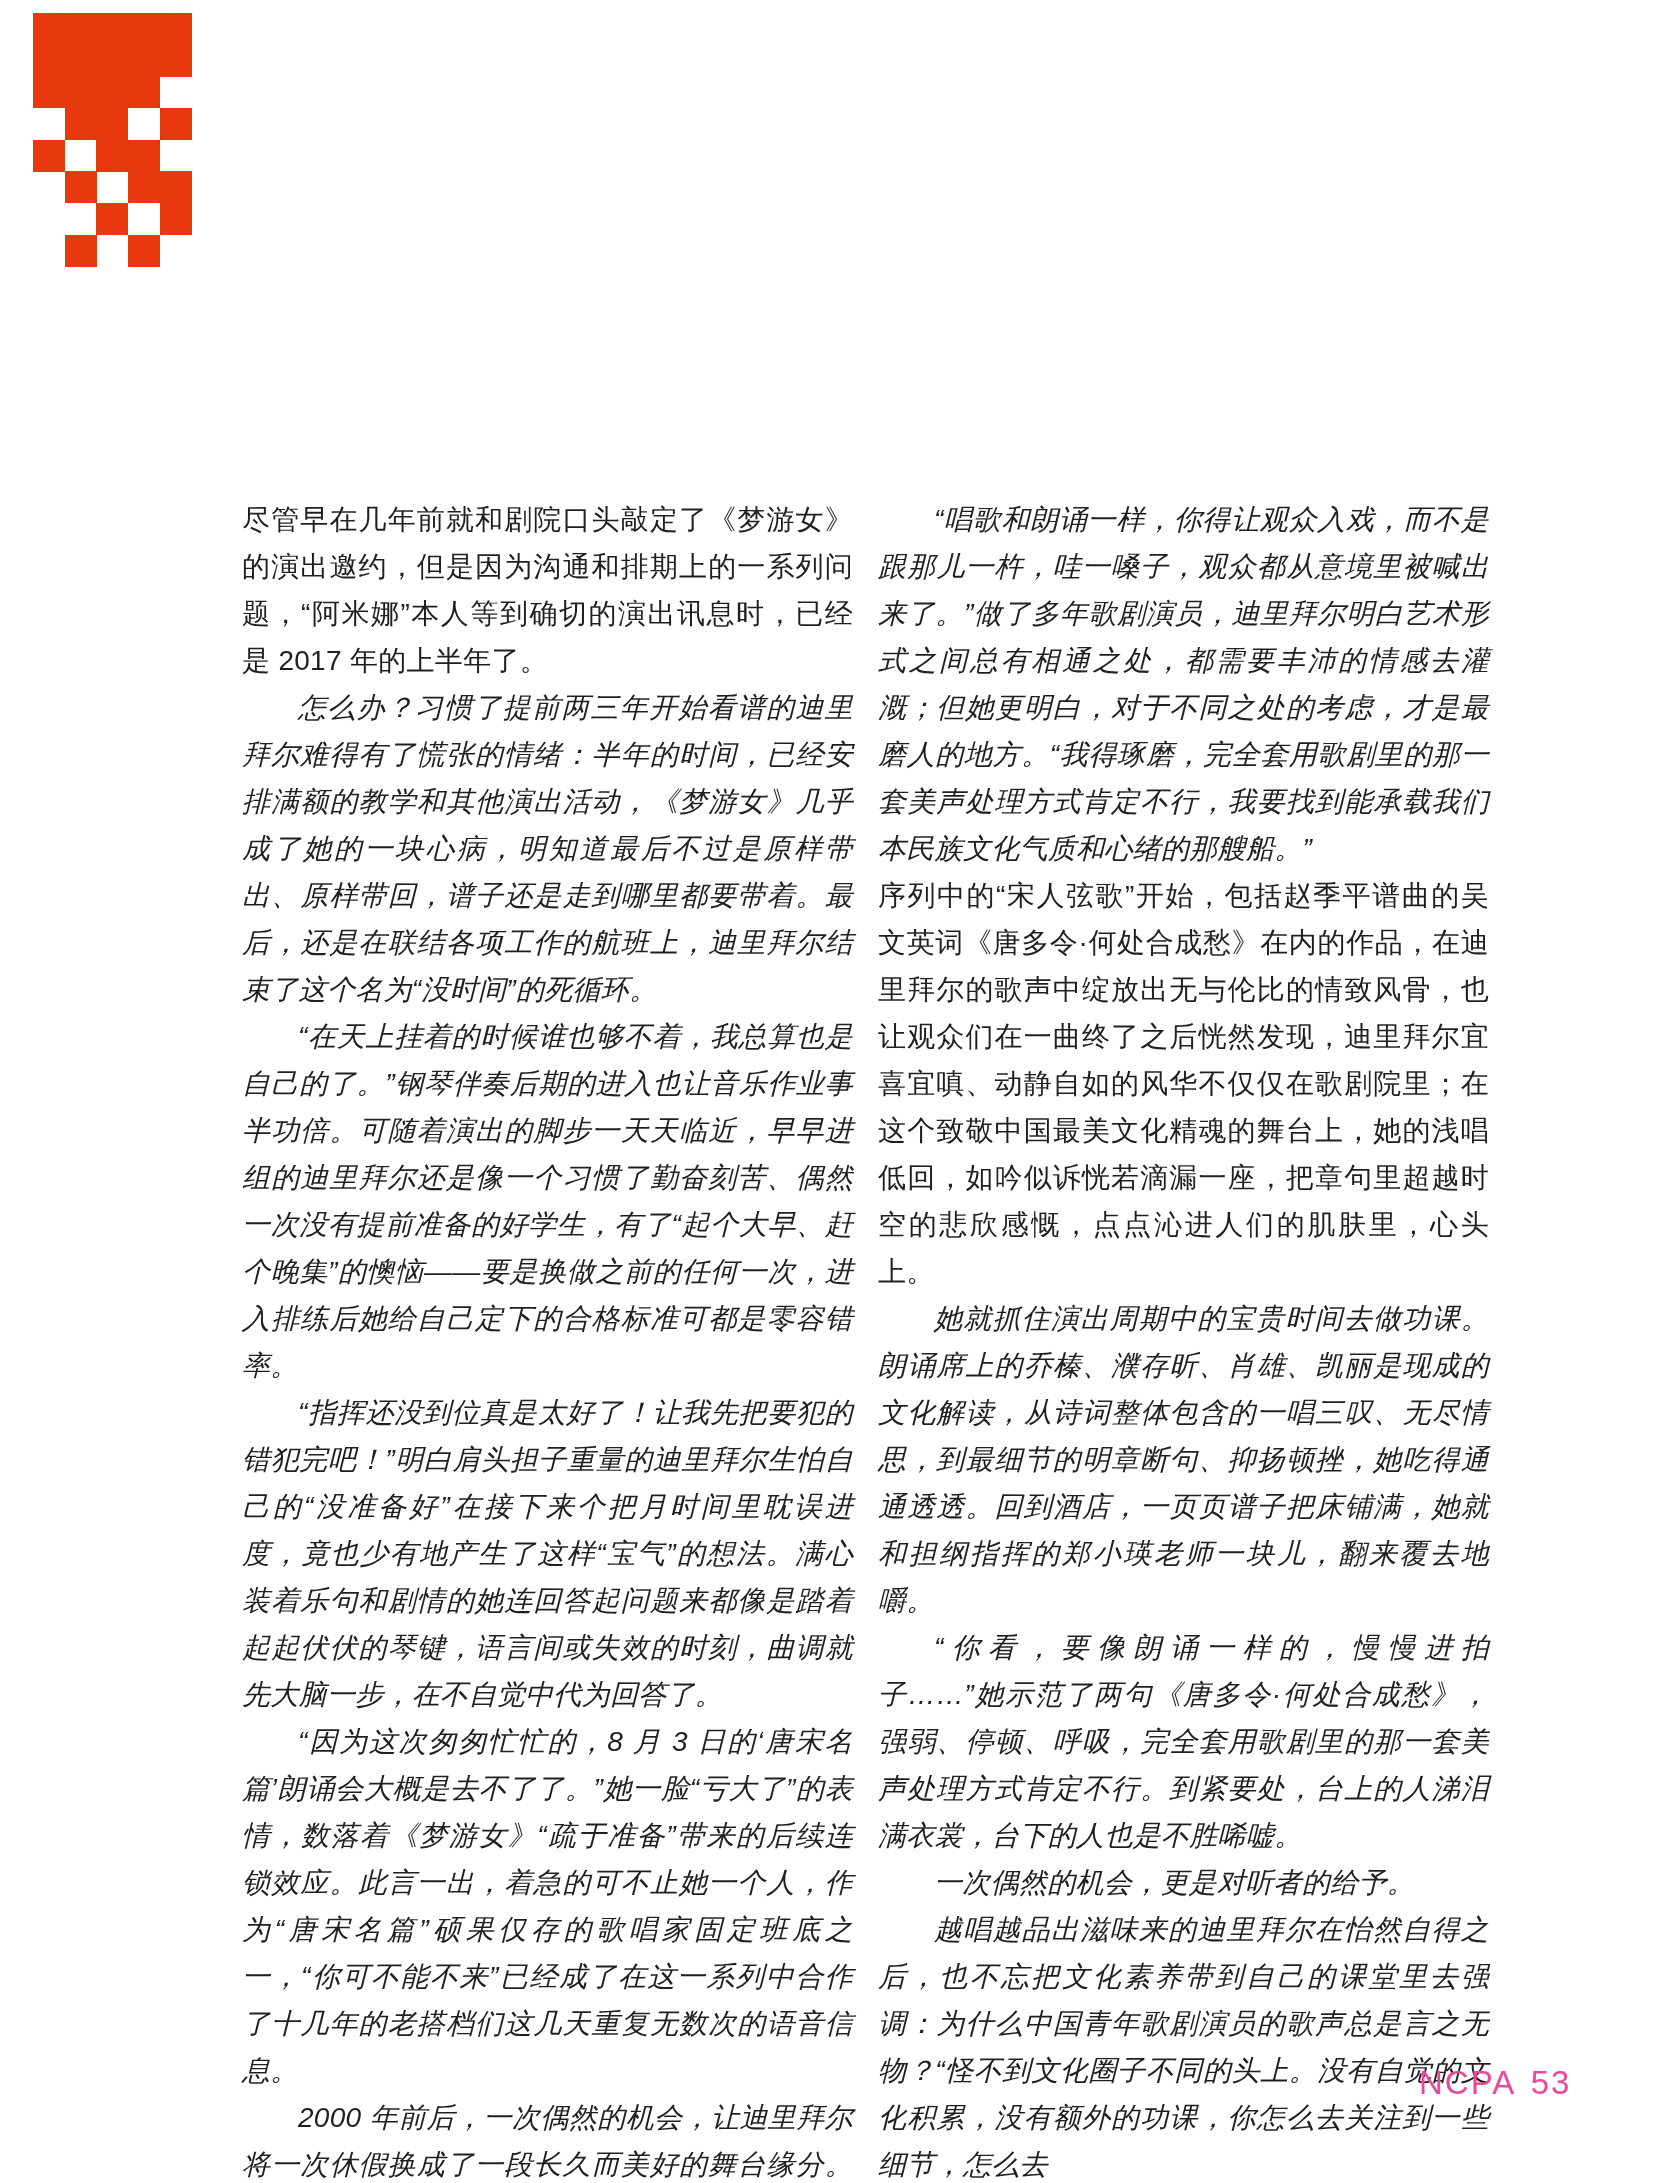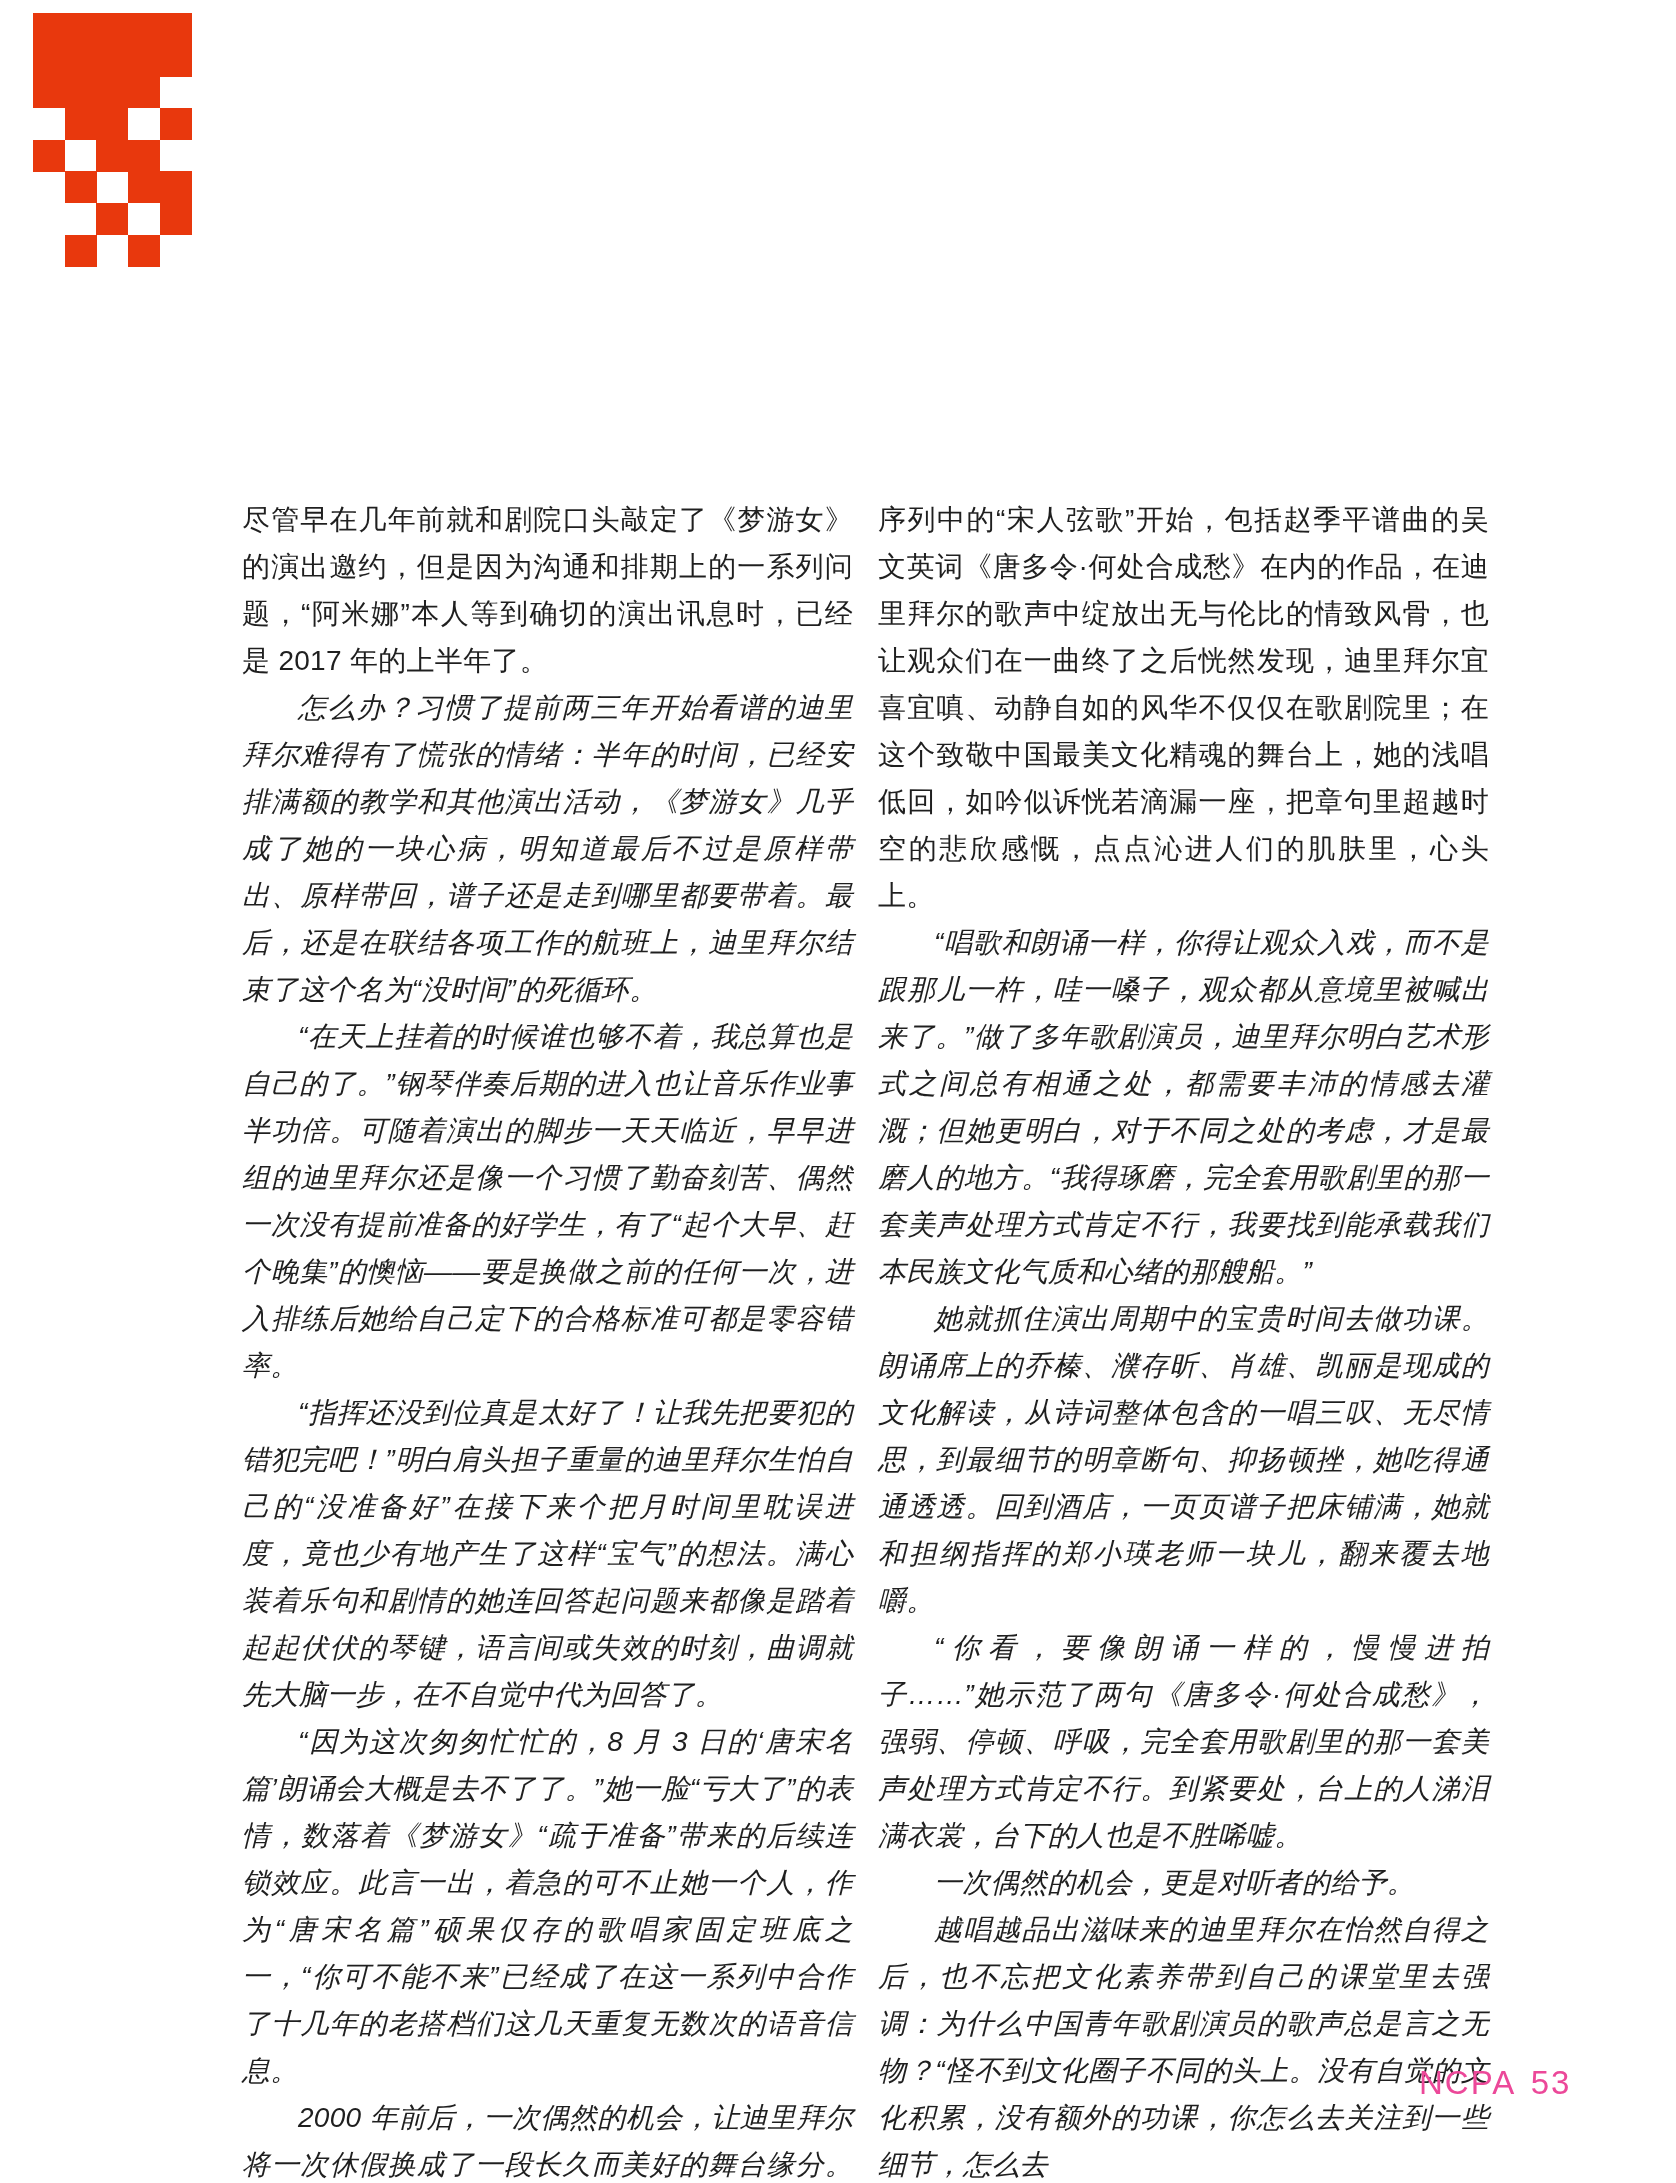--- a/index.html
+++ b/index.html
@@ -100,22 +100,22 @@
   <div class="text-column text-column-left">
       <p class="para">尽管早在几年前就和剧院口头敲定了《梦游女》的演出邀约，但是因为沟通和排期上的一系列问题，“阿米娜”本人等到确切的演出讯息时，已经是 2017 年的上半年了。</p>
       <p class="para indent">怎么办？习惯了提前两三年开始看谱的迪里拜尔难得有了慌张的情绪：半年的时间，已经安排满额的教学和其他演出活动，《梦游女》几乎成了她的一块心病，明知道最后不过是原样带出、原样带回，谱子还是走到哪里都要带着。最后，还是在联结各项工作的航班上，迪里拜尔结束了这个名为“没时间”的死循环。</p>
       <p class="para indent">“在天上挂着的时候谁也够不着，我总算也是自己的了。”钢琴伴奏后期的进入也让音乐作业事半功倍。可随着演出的脚步一天天临近，早早进组的迪里拜尔还是像一个习惯了勤奋刻苦、偶然一次没有提前准备的好学生，有了“起个大早、赶个晚集”的懊恼——要是换做之前的任何一次，进入排练后她给自己定下的合格标准可都是零容错率。</p>
       <p class="para indent">“指挥还没到位真是太好了！让我先把要犯的错犯完吧！”明白肩头担子重量的迪里拜尔生怕自己的“没准备好”在接下来个把月时间里耽误进度，竟也少有地产生了这样“宝气”的想法。满心装着乐句和剧情的她连回答起问题来都像是踏着起起伏伏的琴键，语言间或失效的时刻，曲调就先大脑一步，在不自觉中代为回答了。</p>
       <p class="para indent">“因为这次匆匆忙忙的，8 月 3 日的‘唐宋名篇’朗诵会大概是去不了了。”她一脸“亏大了”的表情，数落着《梦游女》“疏于准备”带来的后续连锁效应。此言一出，着急的可不止她一个人，作为“唐宋名篇”硕果仅存的歌唱家固定班底之一，“你可不能不来”已经成了在这一系列中合作了十几年的老搭档们这几天重复无数次的语音信息。</p>
       <p class="para indent">2000 年前后，一次偶然的机会，让迪里拜尔将一次休假换成了一段长久而美好的舞台缘分。从唐宋</p>
     </div>
 
   <div class="text-column text-column-right">
+      <p class="para indent">“唱歌和朗诵一样，你得让观众入戏，而不是跟那儿一杵，哇一嗓子，观众都从意境里被喊出来了。”做了多年歌剧演员，迪里拜尔明白艺术形式之间总有相通之处，都需要丰沛的情感去灌溉；但她更明白，对于不同之处的考虑，才是最磨人的地方。“我得琢磨，完全套用歌剧里的那一套美声处理方式肯定不行，我要找到能承载我们本民族文化气质和心绪的那艘船。”</p>
       <p class="para">序列中的“宋人弦歌”开始，包括赵季平谱曲的吴文英词《唐多令·何处合成愁》在内的作品，在迪里拜尔的歌声中绽放出无与伦比的情致风骨，也让观众们在一曲终了之后恍然发现，迪里拜尔宜喜宜嗔、动静自如的风华不仅仅在歌剧院里；在这个致敬中国最美文化精魂的舞台上，她的浅唱低回，如吟似诉恍若滴漏一座，把章句里超越时空的悲欣感慨，点点沁进人们的肌肤里，心头上。</p>
-      <p class="para indent">“唱歌和朗诵一样，你得让观众入戏，而不是跟那儿一杵，哇一嗓子，观众都从意境里被喊出来了。”做了多年歌剧演员，迪里拜尔明白艺术形式之间总有相通之处，都需要丰沛的情感去灌溉；但她更明白，对于不同之处的考虑，才是最磨人的地方。“我得琢磨，完全套用歌剧里的那一套美声处理方式肯定不行，我要找到能承载我们本民族文化气质和心绪的那艘船。”</p>
       <p class="para indent">她就抓住演出周期中的宝贵时间去做功课。朗诵席上的乔榛、濮存昕、肖雄、凯丽是现成的文化解读，从诗词整体包含的一唱三叹、无尽情思，到最细节的明章断句、抑扬顿挫，她吃得通通透透。回到酒店，一页页谱子把床铺满，她就和担纲指挥的郑小瑛老师一块儿，翻来覆去地嚼。</p>
       <p class="para indent">“你看，要像朗诵一样的，慢慢进拍子……”她示范了两句《唐多令·何处合成愁》，强弱、停顿、呼吸，完全套用歌剧里的那一套美声处理方式肯定不行。到紧要处，台上的人涕泪满衣裳，台下的人也是不胜唏嘘。</p>
       <p class="para indent">一次偶然的机会，更是对听者的给予。</p>
       <p class="para indent">越唱越品出滋味来的迪里拜尔在怡然自得之后，也不忘把文化素养带到自己的课堂里去强调：为什么中国青年歌剧演员的歌声总是言之无物？“怪不到文化圈子不同的头上。没有自觉的文化积累，没有额外的功课，你怎么去关注到一些细节，怎么去</p>
     </div>
 
   <div class="page-footer">
     <span class="journal-name">NCPA</span><span class="page-number">53</span>
   </div>
 

